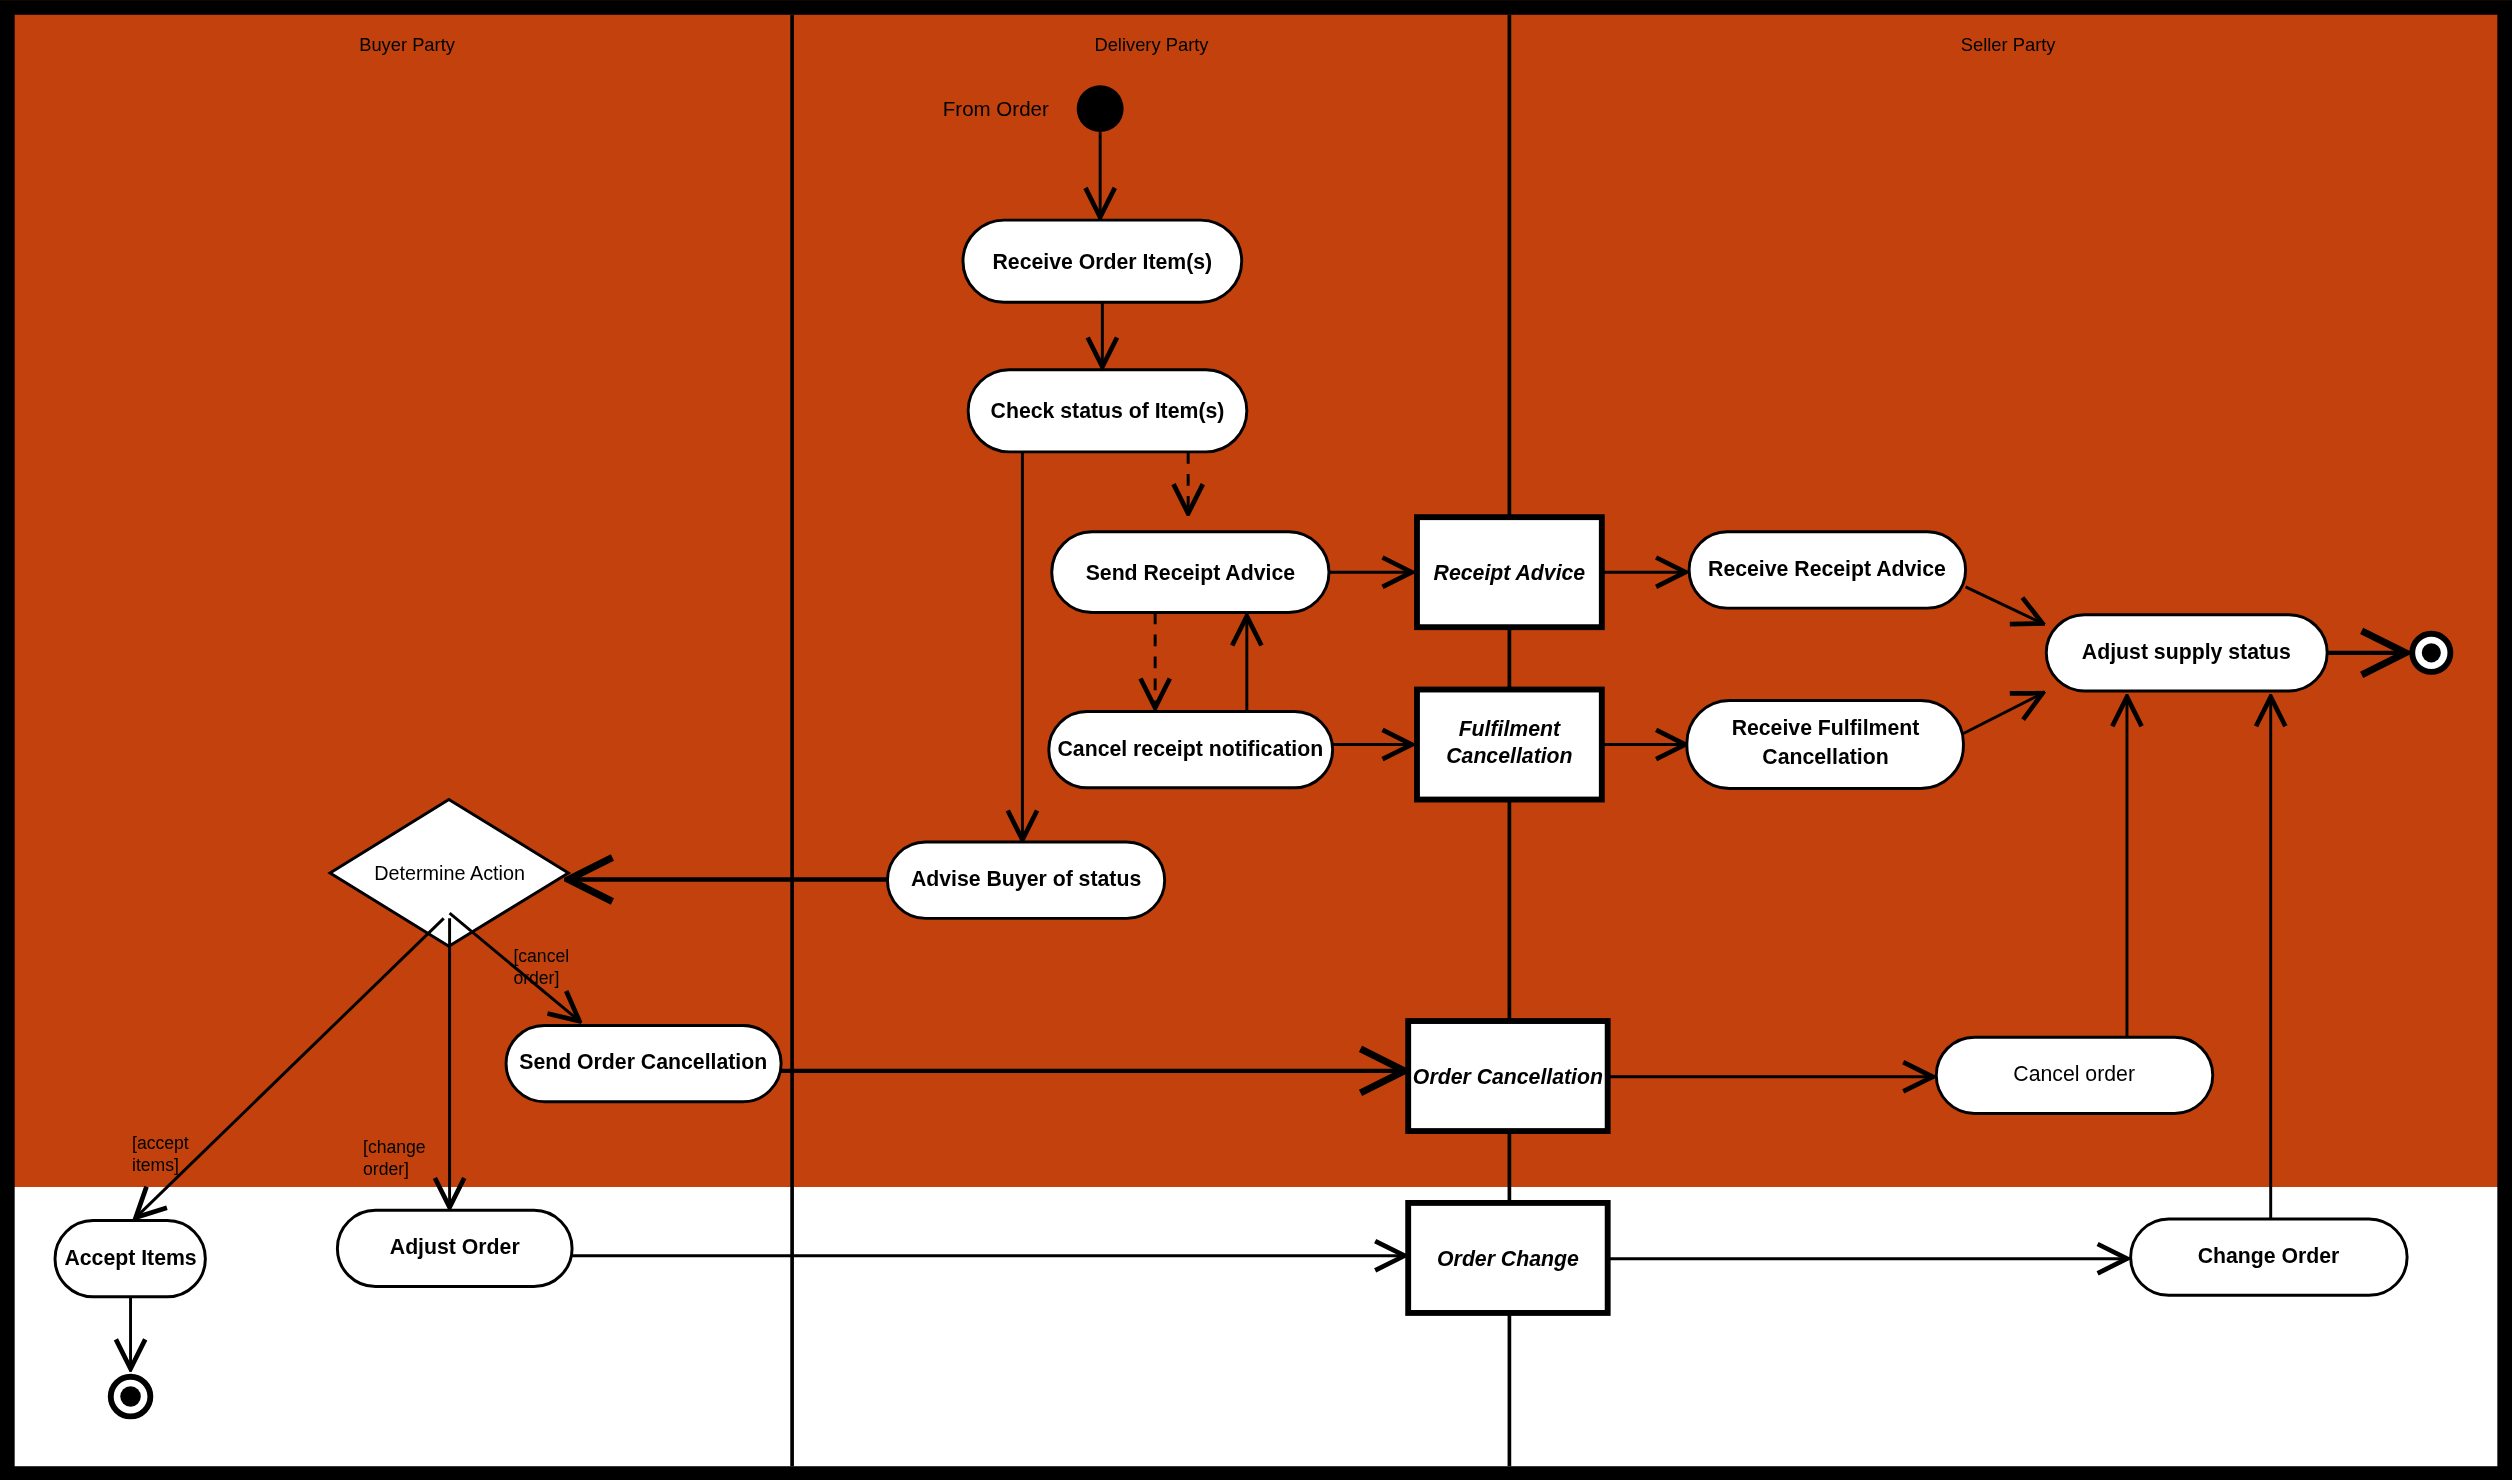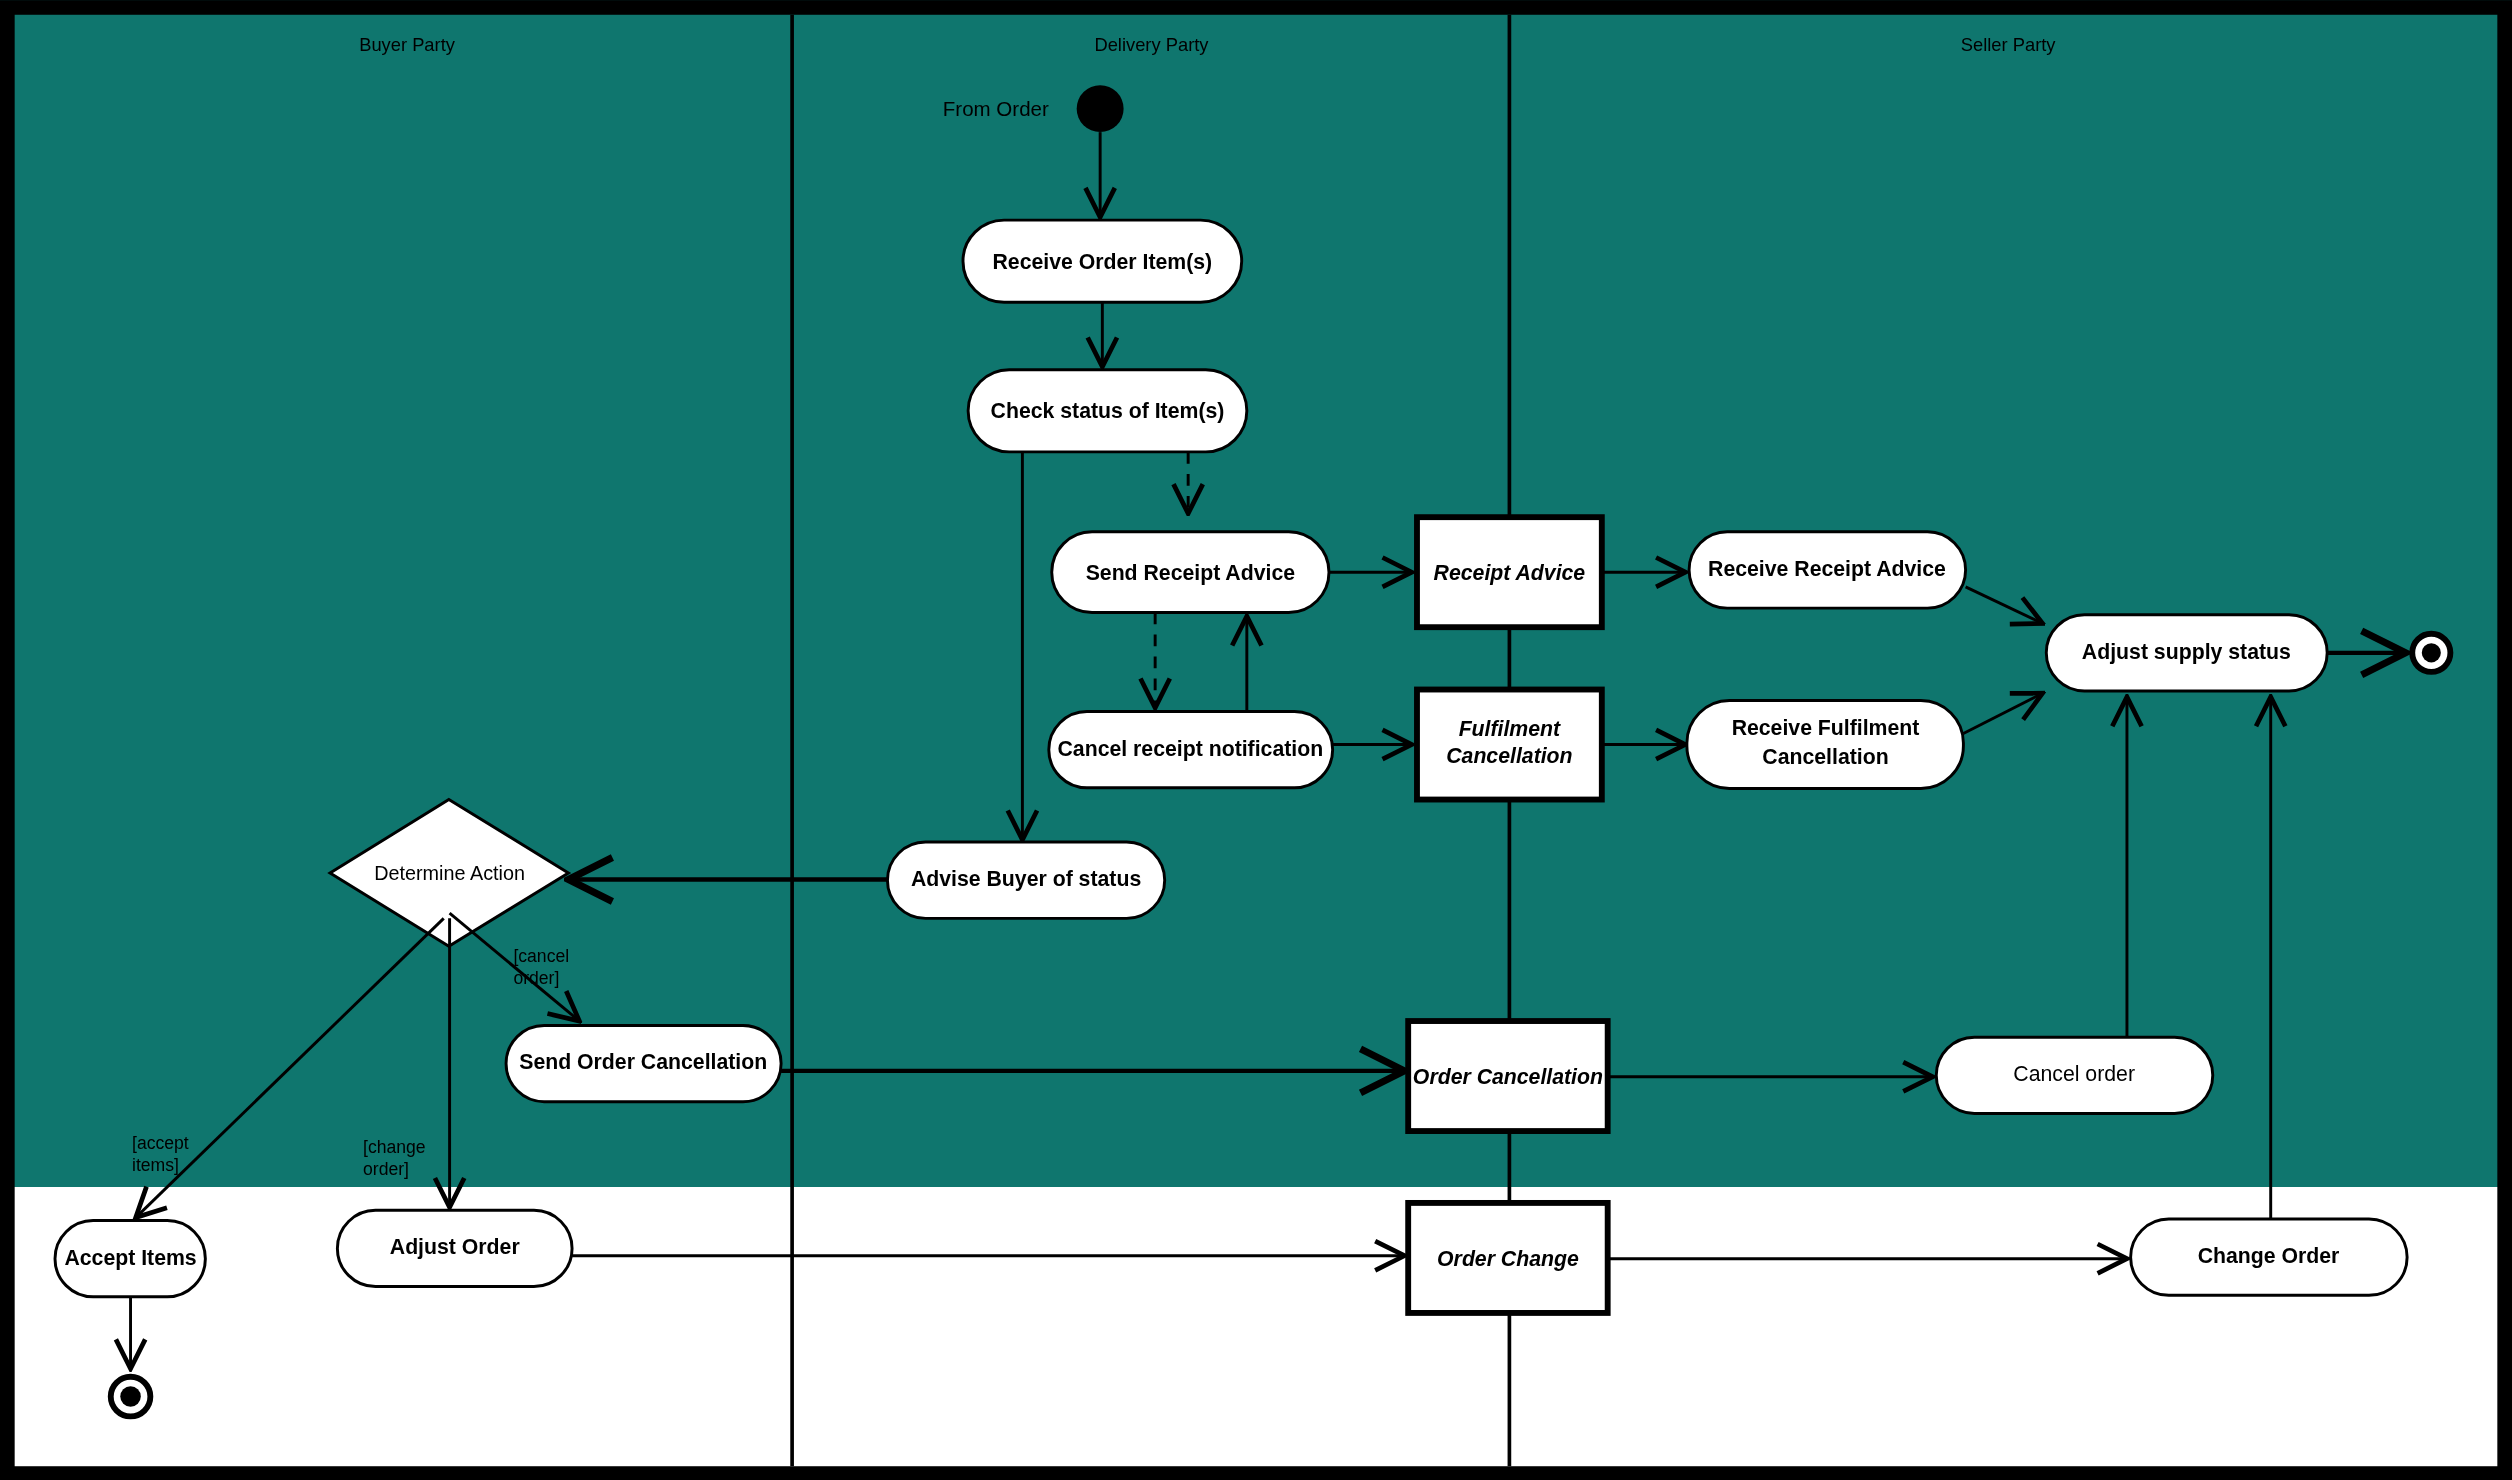--- a/index.html
+++ b/index.html
@@ -1,18 +1,18 @@
 <!DOCTYPE html>
 <html style="font-size:11.7px"><head>
 <meta charset="utf-8">
 <style>
   html,body{margin:0;padding:0;background:#ffffff;}
   body{width:2512px;height:1481px;overflow:hidden;
        font-family:"Liberation Sans","DejaVu Sans",sans-serif;}
-  #diagram-root{position:relative;width:2512px;height:1187px;background:#0f766e;}
+  #diagram-root{position:relative;width:2512px;height:1187px;background:#c2410c;}
   svg{display:block;}
   .lane-title{font-size:25px;fill:#000;font-weight:400;}
   .act-label{font-size:29px;font-weight:700;fill:#000;}
   .act-label-reg{font-size:29px;font-weight:400;fill:#000;}
   .sig-label{font-size:29px;font-weight:700;font-style:italic;fill:#000;}
   .dec-label{font-size:27px;font-weight:400;fill:#000;}
   .guard-label{font-size:24px;font-weight:400;fill:#000;}
   .note-label{font-size:28px;font-weight:400;fill:#000;}
   .act-shape{fill:#ffffff;stroke:#000000;stroke-width:4;}
   .sig-shape{fill:#ffffff;stroke:#000000;stroke-width:8;}

